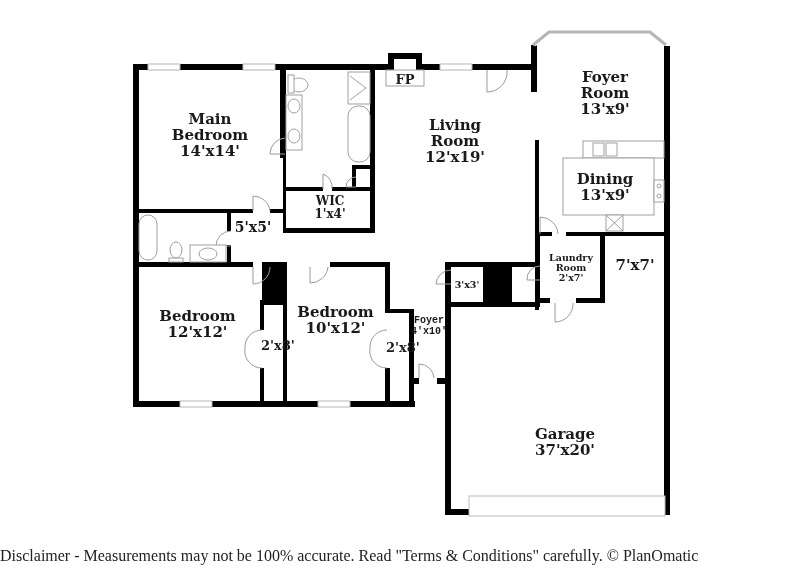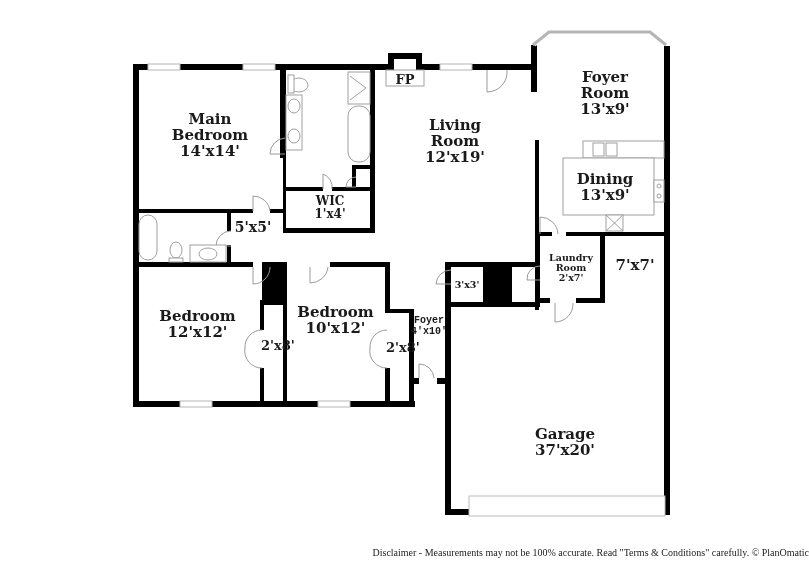--- a/index.html
+++ b/index.html
@@ -4,21 +4,21 @@
 <style>
   html, body { margin: 0; padding: 0; background: #ffffff; }
   body { width: 809px; height: 588px; position: relative; overflow: hidden; font-family: "DejaVu Serif", serif; }
   #plan { position: absolute; left: 0; top: 0; }
   .lbl { position: absolute; text-align: center; color: #1a1a1a; font-family: "DejaVu Serif", serif; font-weight: bold; line-height: 1.05; }
   .lbl span { display: block; }
   .big { font-size: 15px; }
   .mid { font-size: 14px; }
   .sm { font-size: 11px; }
   .tiny { font-size: 13px; }
-  .disclaimer { position: absolute; left: 0; width: 809px; top: 547px; text-align: right; font-family: "Liberation Serif", serif; font-size: 10px; color: #222; }
+  .disclaimer { position: absolute; left: 0; width: 809px; top: 547px; text-align: left; font-family: "Liberation Serif", serif; font-size: 16px; color: #222; }
 </style>
 </head>
 <body>
 
 <svg id="plan" width="809" height="588" viewBox="0 0 809 588" xmlns="http://www.w3.org/2000/svg">
 
   <g fill="#000">
 
     <rect x="133" y="64" width="257" height="6"></rect>
 

